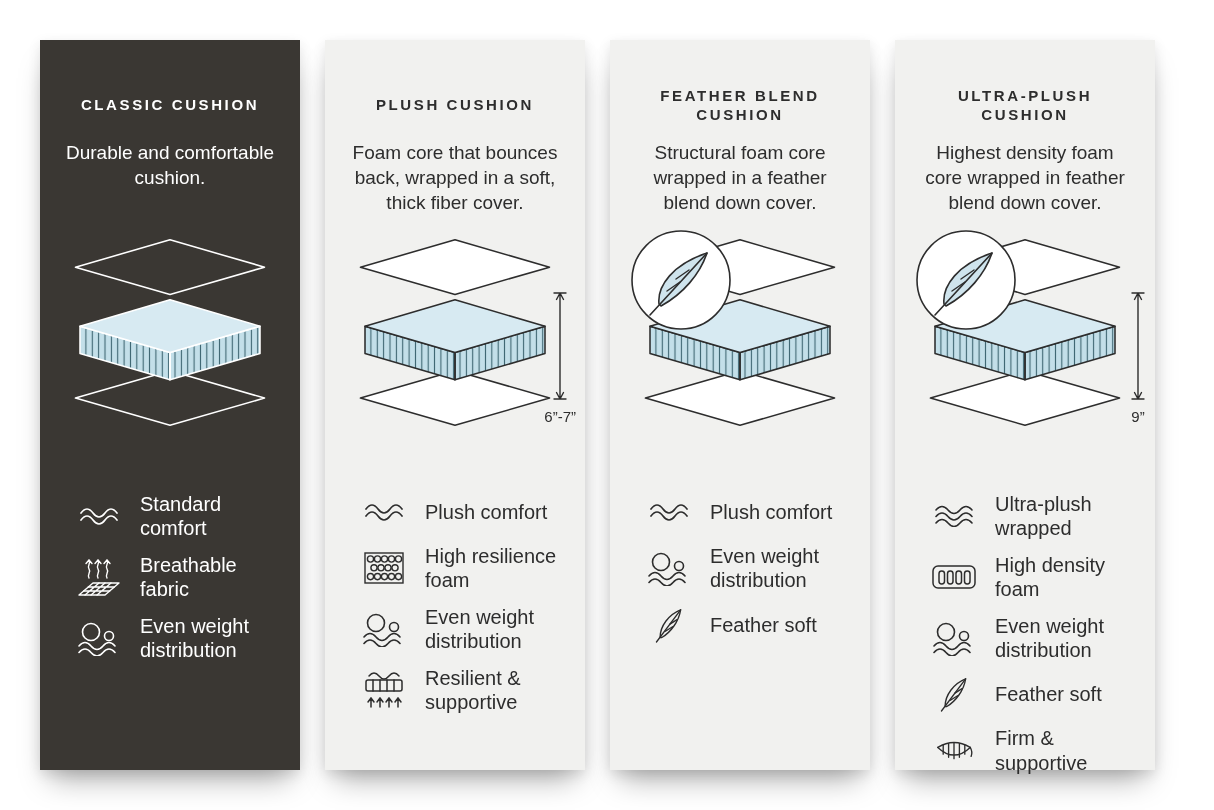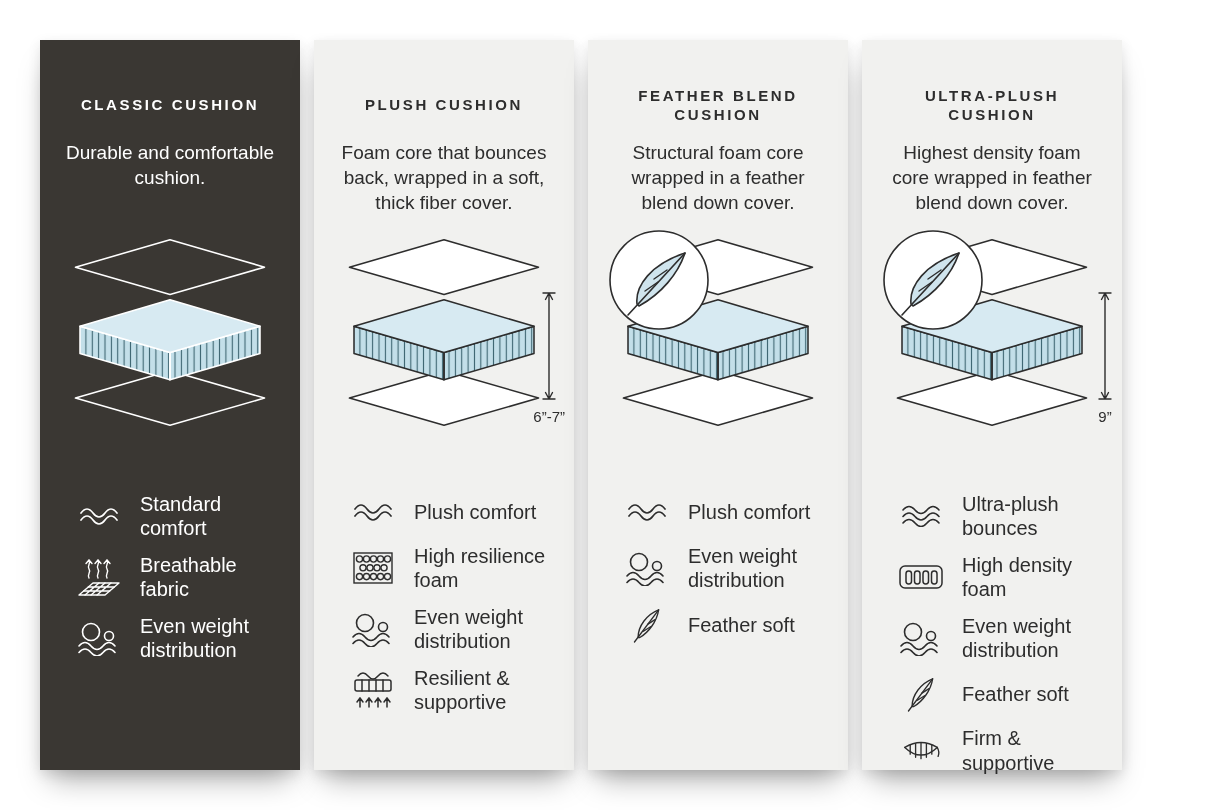--- a/index.html
+++ b/index.html
@@ -2,21 +2,21 @@
 <html><head>
 <meta charset="utf-8">
 <style>
   html,body{margin:0;padding:0;background:#ffffff;}
   body{
     width:1214px;height:810px;overflow:hidden;
     font-family:"Liberation Sans",sans-serif;
     -webkit-font-smoothing:antialiased;
   }
   .canvas{position:relative;width:1214px;height:810px;background:#ffffff;}
-  .cards{position:absolute;left:40px;top:40px;display:flex;gap:14px;justify-content:center;}
+  .cards{position:absolute;left:40px;top:40px;display:flex;gap:25px;justify-content:center;}
   .card{
     width:260px;height:730px;flex-shrink:0;
     background:var(--bg);color:var(--fg);
     box-shadow:0 18px 28px -10px rgba(0,0,0,0.35), 0 4px 12px rgba(0,0,0,0.10);
     position:relative;
   }
   .card.dark{--bg:#3a3733;--fg:#ffffff;--face-fill:#3a3733;}
   .card.light{--bg:#f1f1ef;--fg:#2d2d2d;--face-fill:#ffffff;}
 
   .card-title{
@@ -314,21 +314,21 @@
           <span class="dim-label">9”</span>
         </div>
       </div>
       <div class="features">
         <div class="feature">
           <span class="icon-cell">
               <svg width="40" height="22" viewBox="0 0 40 22">
                 <use href="#sym-wave3"></use>
               </svg>
             </span>
-          <span class="label">Ultra-plush bounces</span>
+          <span class="label">Ultra-plush wrapped</span>
         </div>
         <div class="feature">
           <span class="icon-cell">
               <svg width="46" height="28" viewBox="0 0 46 28">
                 <use href="#sym-density"></use>
               </svg>
             </span>
           <span class="label">High density foam</span>
         </div>
         <div class="feature">

